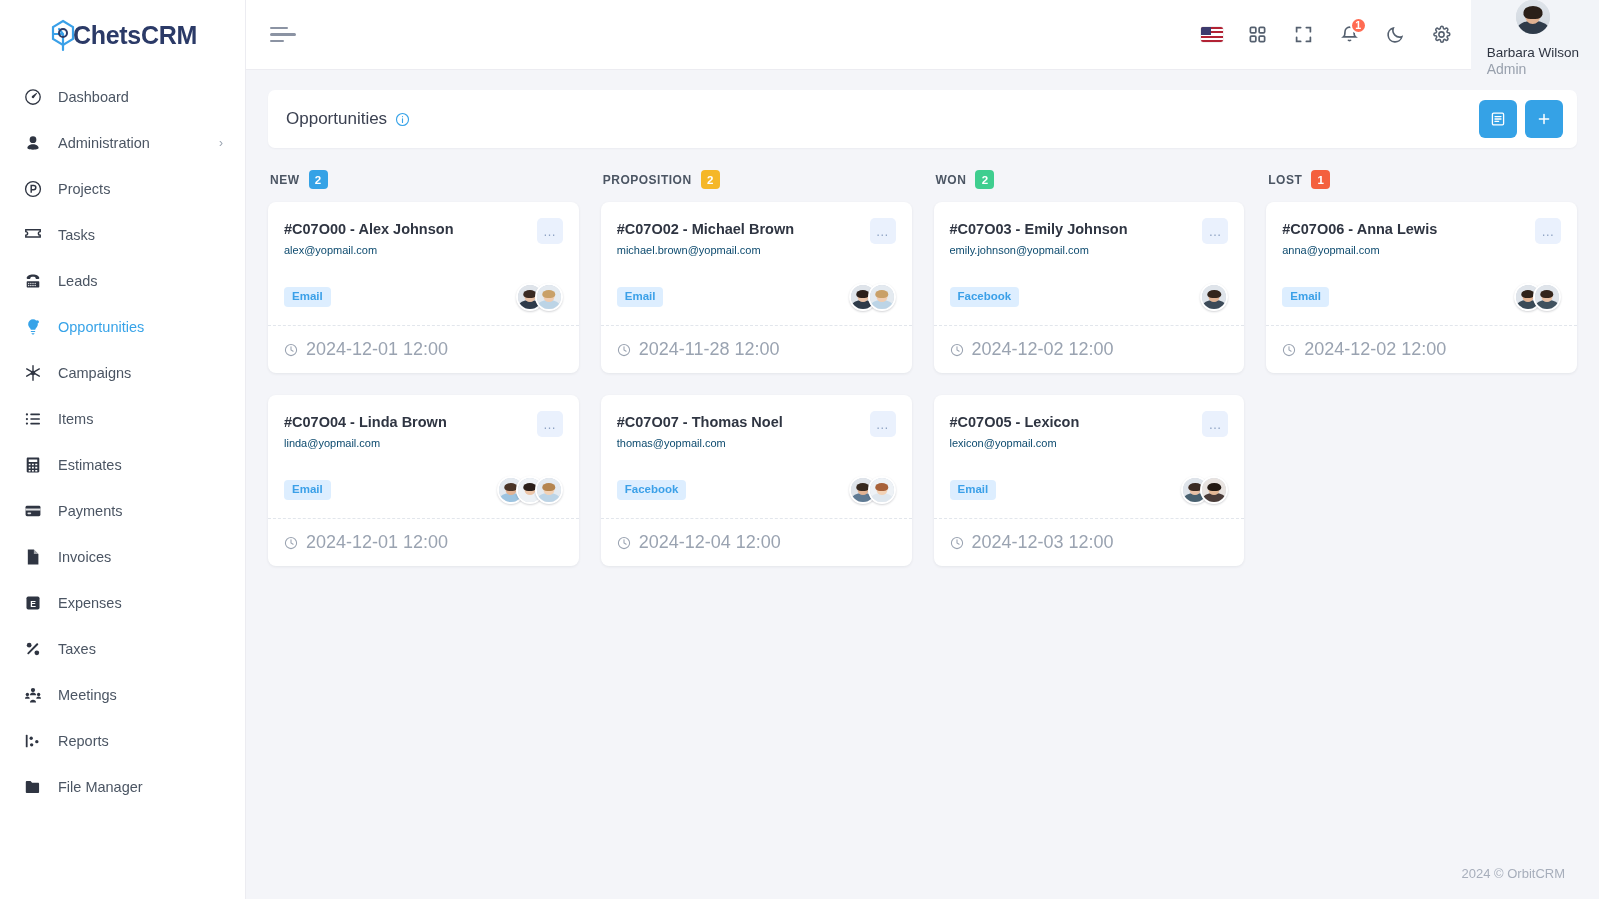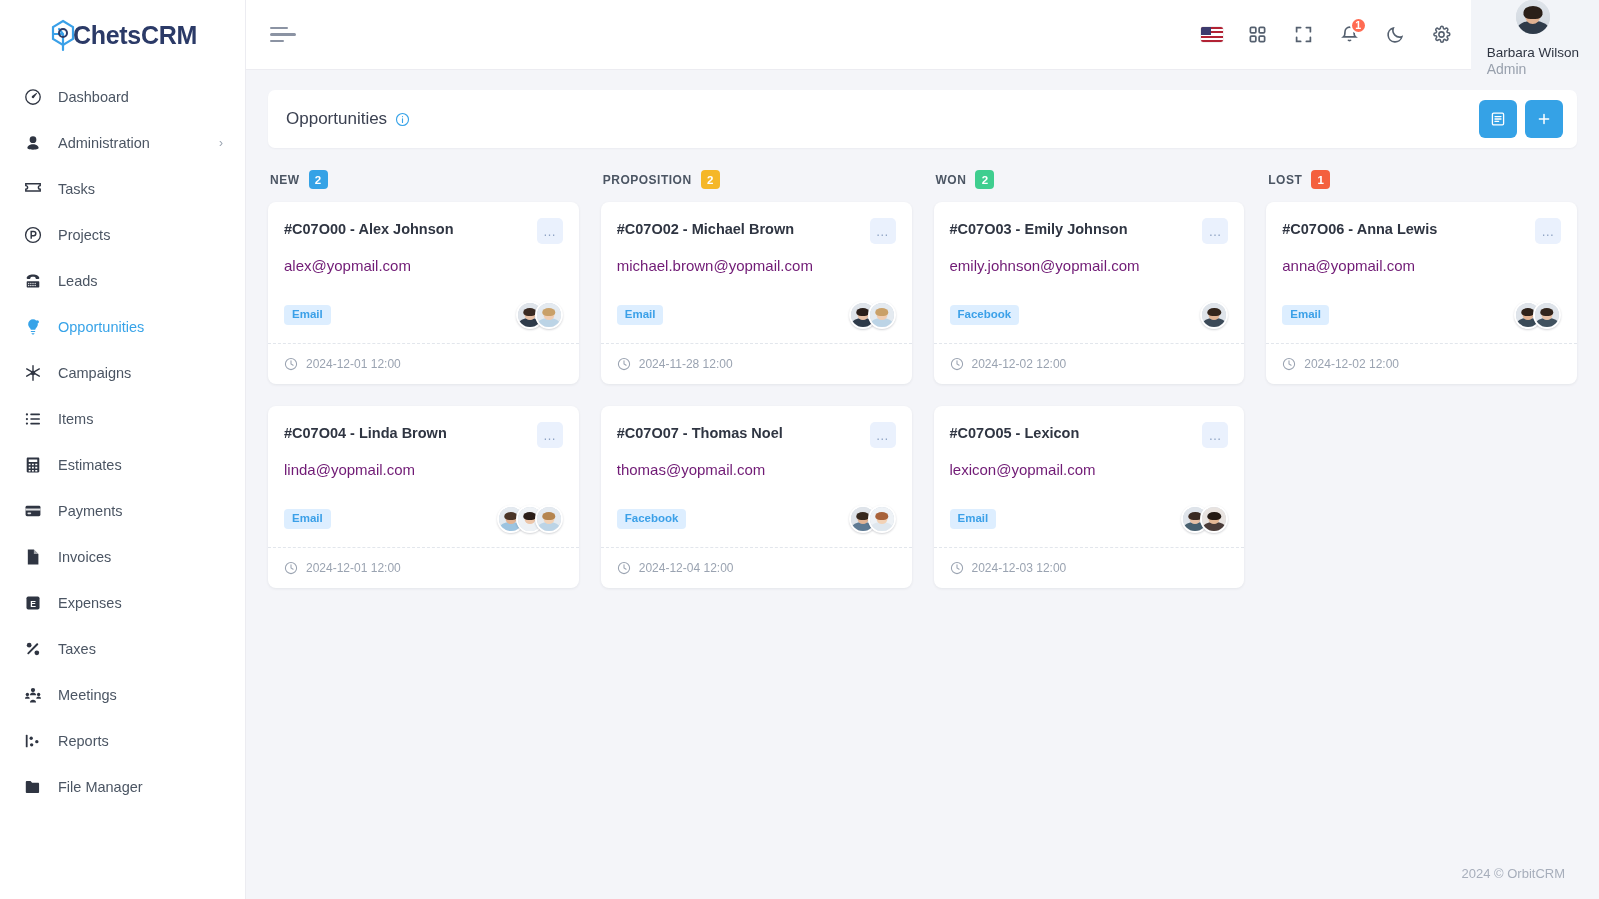--- a/index.html
+++ b/index.html
@@ -105,36 +105,36 @@
     box-shadow:0 1px 3px rgba(16,24,40,.07); cursor:pointer;
   }
   .card-body { padding:16px 16px 14px 16px; }
   .card-top { display:flex; align-items:flex-start; }
   .card-title { font-size:14.5px; font-weight:700; color:#2f3542; line-height:1.3; padding-top:2px; }
   .dots-btn {
     margin-left:auto; width:26px; height:26px; border-radius:5px; background:#eaf1fd;
     color:#8fa4c4; display:flex; align-items:center; justify-content:center;
     font-size:13px; letter-spacing:.5px; line-height:1; cursor:pointer; flex:none;
   }
-  .card-email { display:block; margin-top:13px; font-size:15px; color:#701a75; text-decoration:none; }
+  .card-email { display:block; font-size:11px; color:#0c4a6e; text-decoration:none; }
   .card-meta { display:flex; align-items:center; margin-top:27px; min-height:28px; }
   .src-badge {
     background:#ddeeff; color:#3ba0e8; font-size:11.5px; font-weight:700;
     border-radius:4px; padding:4px 8px; line-height:1;
   }
   .avatars { margin-left:auto; display:flex; align-items:center; }
   .av {
     width:28px; height:28px; border-radius:50%; border:2px solid #fff; overflow:hidden;
     background:#c9d2dd; margin-left:-9px; position:relative;
     box-shadow:0 1px 2px rgba(16,24,40,.18);
   }
   .av:first-child { margin-left:0; }
   .card-foot {
     border-top:1px dashed #e2e6ec; padding:13px 16px; display:flex;
-    align-items:center; gap:8px; color:#9aa3b1; font-size:12px;
+    align-items:center; gap:8px; color:#9aa3b1; font-size:18px;
   }
   .card-foot svg { flex:none; }
 
   .footer {
     height:52px; display:flex; align-items:center; justify-content:flex-end;
     padding:0 34px; color:#a7aebb; font-size:13px;
   }
 
   
   .face { position:absolute; inset:0; }
@@ -181,35 +181,35 @@
           <svg width="18" height="18" viewBox="0 0 16 16" fill="currentColor">
               <path d="M8 8a3 3 0 100-6 3 3 0 000 6zm0 1c-2.7 0-5 1.5-5 3.3 0 .9 1 1.7 5 1.7s5-.8 5-1.7C13 10.5 10.7 9 8 9z"></path>
             </svg>
         </span>
         <span>Administration</span>
         <span class="nav-caret">›</span>
       </div>
 
       <div class="nav-item">
         <span class="nav-ico">
-          <svg width="18" height="18" viewBox="0 0 16 16" fill="none" stroke="currentColor" stroke-width="1.3">
-              <path d="M1.6 5V3.4h12.8V5a1.6 1.6 0 000 3.2v1.6H1.6V8.2A1.6 1.6 0 001.6 5z"></path>
-            </svg>
-        </span>
-        <span>Tasks</span>
-      </div>
-
-      <div class="nav-item">
-        <span class="nav-ico">
           <svg width="18" height="18" viewBox="0 0 16 16" fill="none" stroke="currentColor" stroke-width="1.2">
               <circle cx="8" cy="8" r="6.6"></circle>
               <path d="M6.4 11.4V4.8h2.2a1.9 1.9 0 010 3.8H6.4" stroke-width="1.3"></path>
             </svg>
         </span>
         <span>Projects</span>
+      </div>
+
+      <div class="nav-item">
+        <span class="nav-ico">
+          <svg width="18" height="18" viewBox="0 0 16 16" fill="none" stroke="currentColor" stroke-width="1.3">
+              <path d="M1.6 5V3.4h12.8V5a1.6 1.6 0 000 3.2v1.6H1.6V8.2A1.6 1.6 0 001.6 5z"></path>
+            </svg>
+        </span>
+        <span>Tasks</span>
       </div>
 
       <div class="nav-item">
         <span class="nav-ico">
           <svg width="18" height="18" viewBox="0 0 16 16" fill="currentColor">
               <path d="M8 2.2c-3 0-5.6 1.4-5.6 3.1 0 .6.5 1 1.1 1h1.3c.5 0 .9-.4.9-.9 0-.7 1-1.1 2.3-1.1s2.3.4 2.3 1.1c0 .5.4.9.9.9h1.3c.6 0 1.1-.4 1.1-1 0-1.7-2.6-3.1-5.6-3.1zM3 8.2h10a.6.6 0 01.6.6v4.4a.6.6 0 01-.6.6H3a.6.6 0 01-.6-.6V8.8A.6.6 0 013 8.2zm1.2 1.3a.6.6 0 100 1.2.6.6 0 000-1.2zm1.9 0a.6.6 0 100 1.2.6.6 0 000-1.2zm1.9 0a.6.6 0 100 1.2.6.6 0 000-1.2zm1.9 0a.6.6 0 100 1.2.6.6 0 000-1.2zM4.2 11.4a.6.6 0 100 1.2.6.6 0 000-1.2zm1.9 0a.6.6 0 100 1.2.6.6 0 000-1.2zm1.9 0a.6.6 0 100 1.2.6.6 0 000-1.2zm1.9 0a.6.6 0 100 1.2.6.6 0 000-1.2z"></path>
             </svg>
         </span>
         <span>Leads</span>
       </div>

